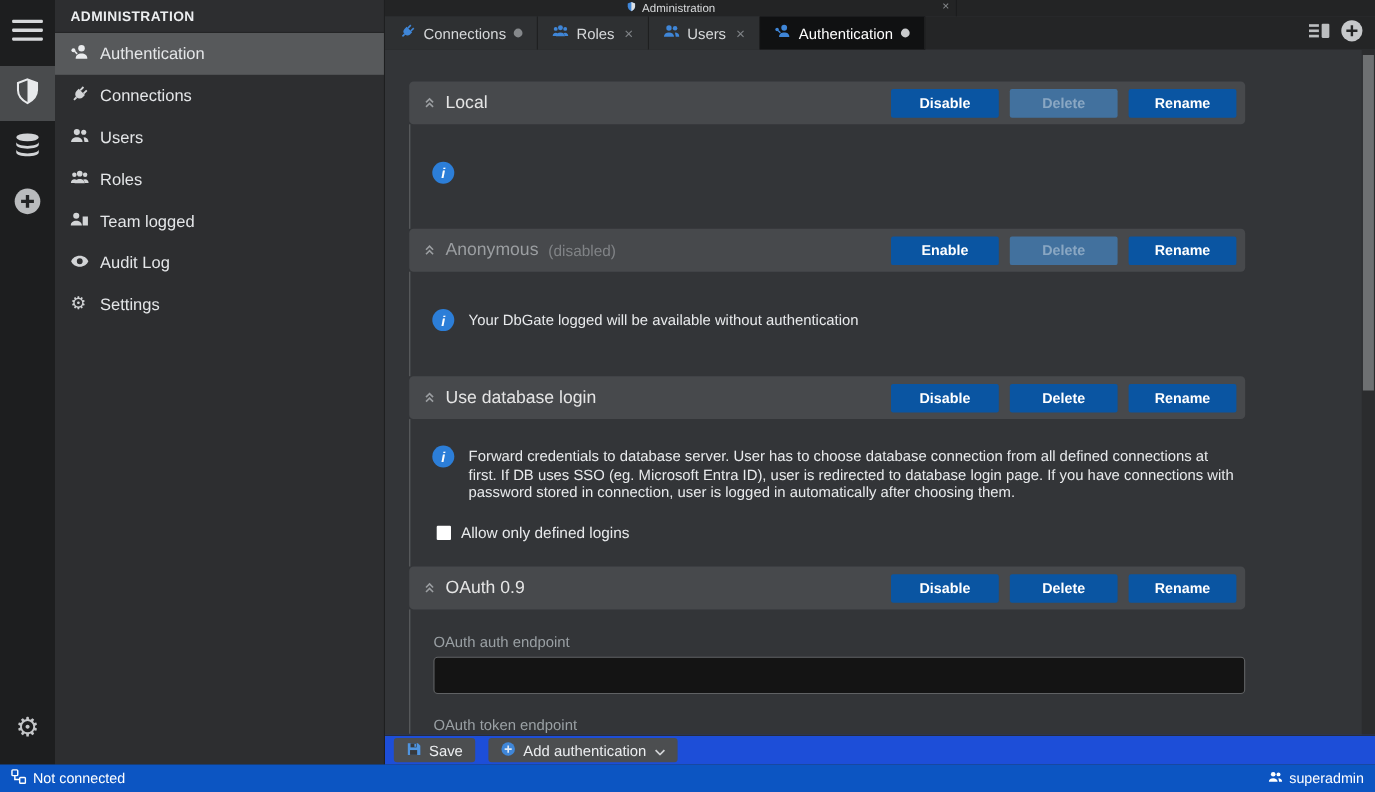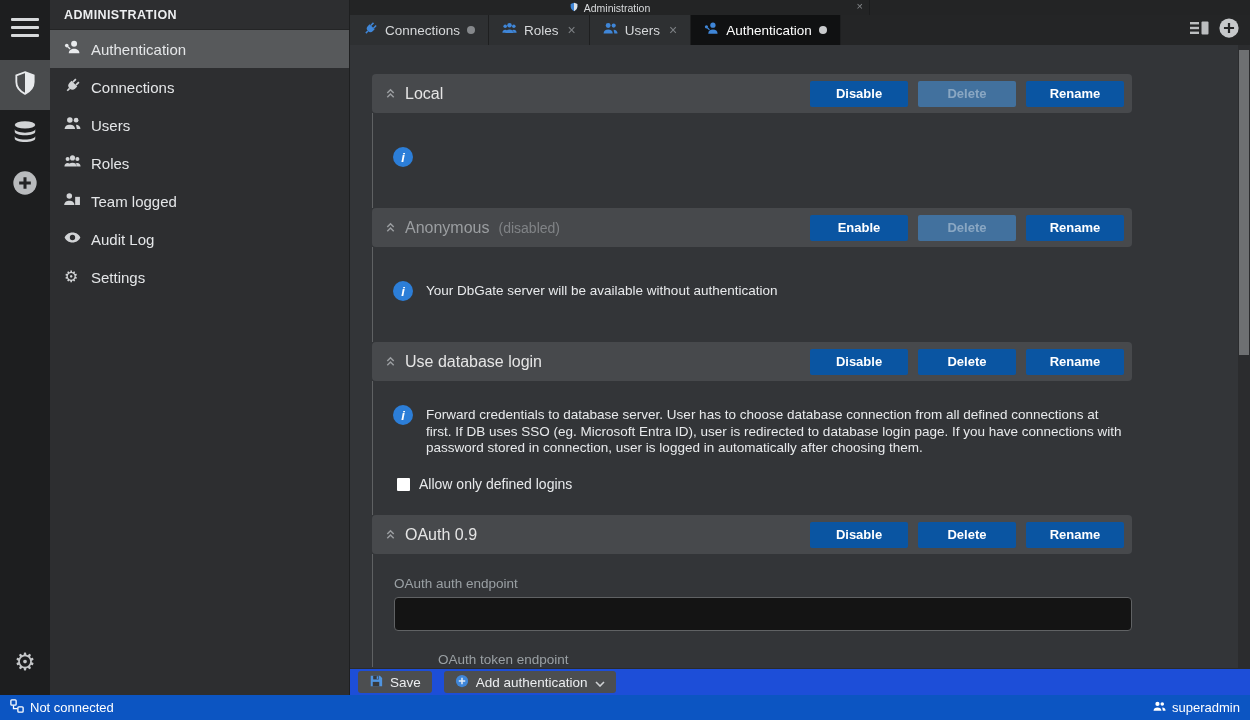--- a/index.html
+++ b/index.html
@@ -65,21 +65,21 @@
   .info-text { color:#e8eaec; font-size:13.5px; line-height:1.24; padding-top:2px; max-width:700px; }
   .body-db { height:134px; padding:24px 0 0 20px; }
   .check-row { display:flex; align-items:center; gap:9px; margin-top:19px; margin-left:4px; cursor:pointer; }
   .checkbox { width:13px; height:13px; background:#ffffff; border-radius:1px; }
   .check-label { color:#e8eaec; font-size:14px; }
   .body-oauth { padding:22px 0 0 21px; }
   .field-label { color:#9aa0a4; font-size:13.5px; }
   .field-input { display:block; width:738px; height:34px; margin-top:6px; background:#141414;
     border:1px solid #606264; border-radius:4px; color:#e8eaec; font-size:13.5px; padding:0 8px;
     font-family:"Liberation Sans",sans-serif; }
-  .field-label.second { margin-top:21px;margin-left:44px; }
+  .field-label.second { margin-top:21px; }
 
   .scrollbar { position:absolute; right:0; top:45px; bottom:27px; width:12px; background:#2b2c2e; }
   .scroll-thumb { position:absolute; left:1px; right:1px; top:5px; height:305px; background:#6e7072; cursor:grab; }
 
   .toolbar { position:absolute; left:0; right:0; bottom:0; height:27px; background:#1d4ed8;
     border-top:1px solid #2a2b2c; display:flex; align-items:center; gap:12px; padding-left:8px; }
   .tool-btn { height:22px; display:flex; align-items:center; gap:7px; padding:0 11px; background:#4c4e50;
     border:none; border-radius:3px; color:#eceef0; font-size:13.5px; font-family:"Liberation Sans",sans-serif; cursor:pointer; }
 
   
@@ -326,21 +326,21 @@
           <span class="sec-suffix">(disabled)</span>
           <span class="sec-buttons">
             <button class="btn">Enable</button>
             <button class="btn disabled">Delete</button>
             <button class="btn">Rename</button>
           </span>
         </div>
         <div class="sec-body body-sm">
           <div class="info-row">
             <span class="info-i">i</span>
-            <span class="info-text">Your DbGate server will be available without authentication</span>
+            <span class="info-text">Your DbGate logged will be available without authentication</span>
           </div>
         </div>
       </div>
 
       <div class="section">
         <div class="sec-header">
           <span class="collapse">
             <svg width="11" height="13" viewBox="0 0 12 13">
                 <g fill="none" stroke="#9b9ea1" stroke-width="1.6">
                   <path d="M2.5 6L6 2.5 9.5 6"></path>

